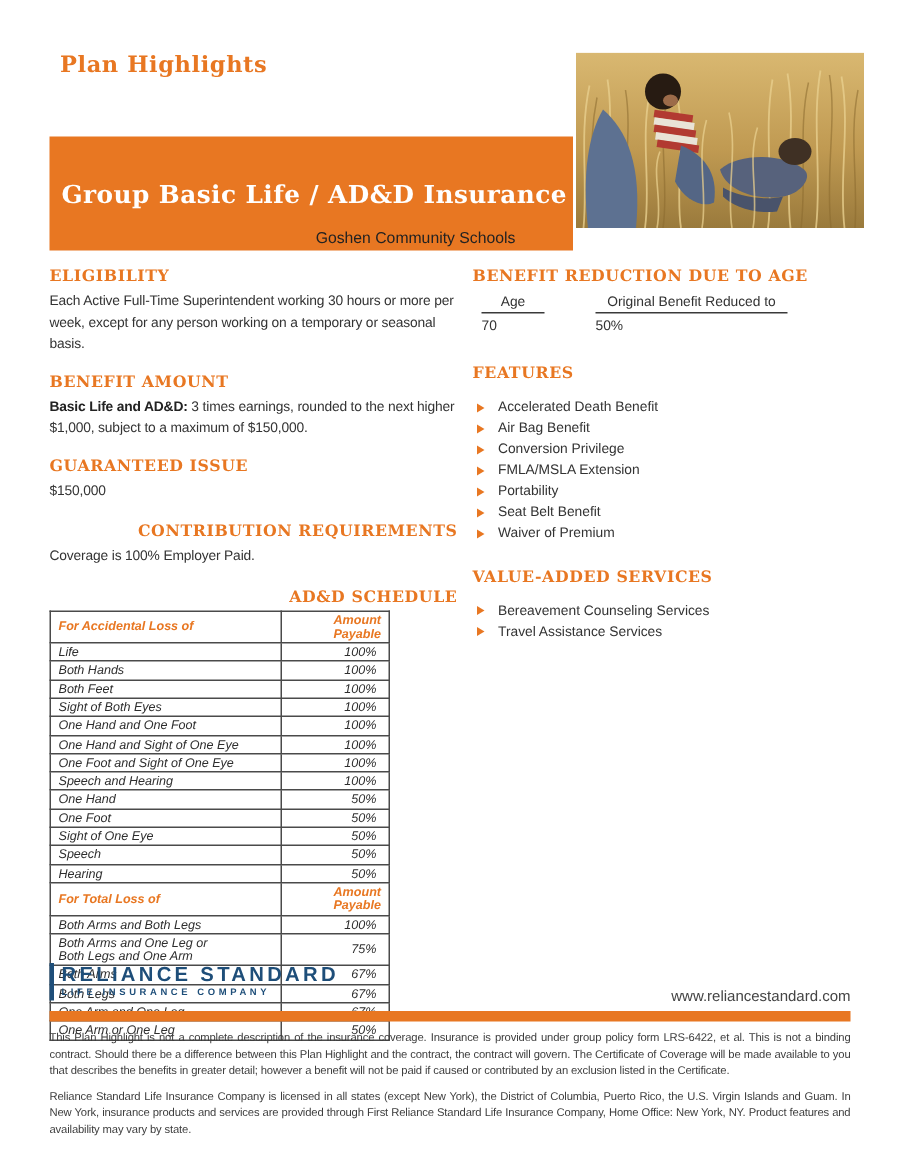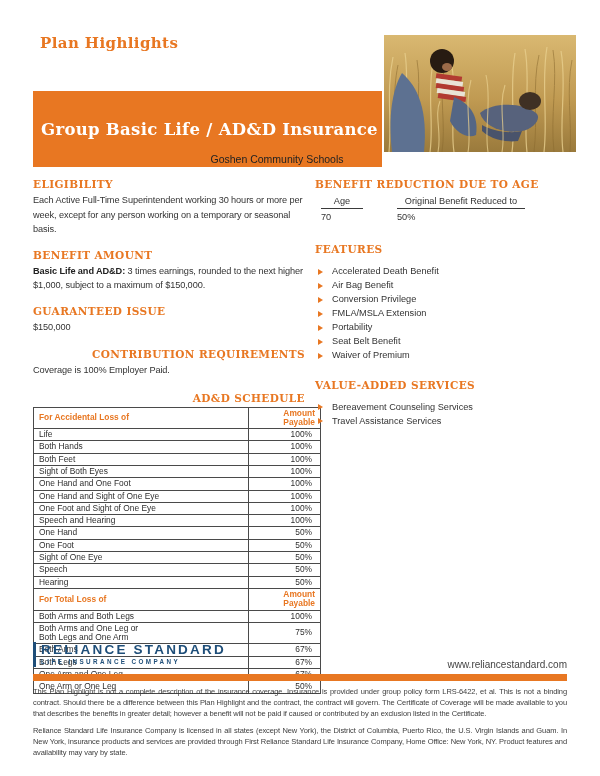--- a/index.html
+++ b/index.html
@@ -51,21 +51,21 @@
     position: absolute; left: 33px; top: 172px; width: 272px; padding-top: 6px;
   }
   .col-right {
     position: absolute; left: 315px; top: 172px; width: 254px; padding-top: 6px;
   }
   .body-p { font-size: 9.2px; line-height: 14.5px; letter-spacing: -.1px; color: #333; margin-top: 3px; }
   .body-p b { color: #222; }
   .mt-sec { margin-top: 12px; }
   .mt-sec2 { margin-top: 14px; text-align: right; }
   
-  .sched { border-collapse: collapse; width: 288px; margin-top: 3px; }
+  .sched { border-collapse: collapse; width: 227px; margin-top: 3px; font-style: italic; }
   .sched td {
     border: 1px solid #4a4a4a;
     font-size: 8.4px; line-height: 9.3px;
     padding: 1px 6px 1px 5px; color: #2e2e2e;
   }
   .sched td.lbl { white-space: pre-line; }
   .sched td.val { width: 72px; text-align: right; padding-right: 8px; }
   .sched .hdr td { color: #E87722; font-weight: bold; }
   .sched .hdr td.val { padding-right: 5px; }
   

